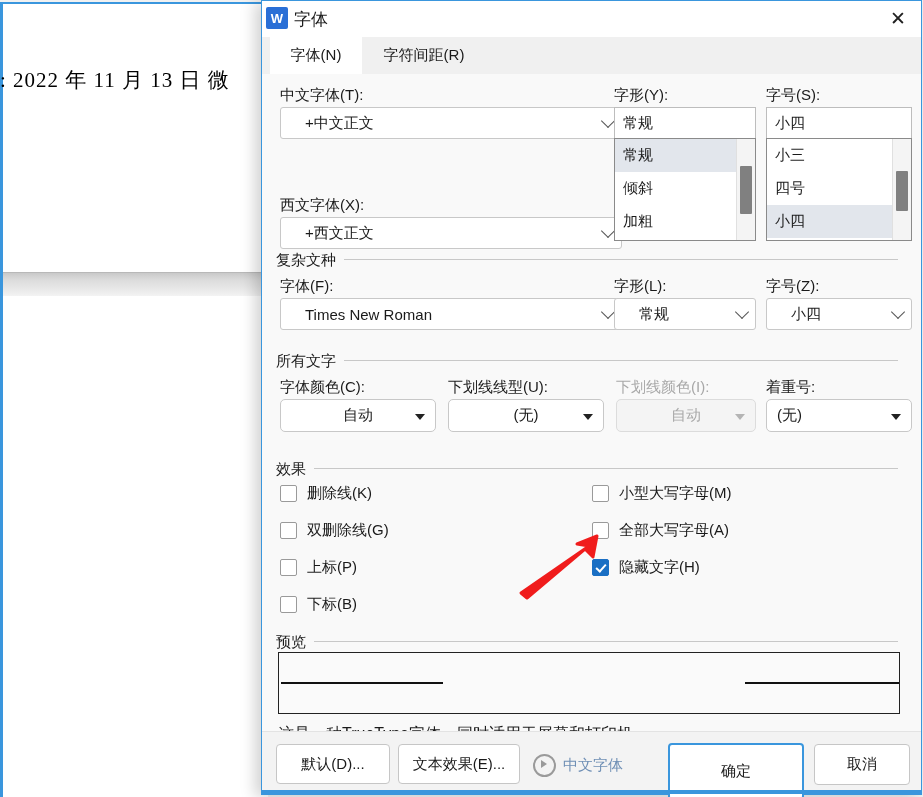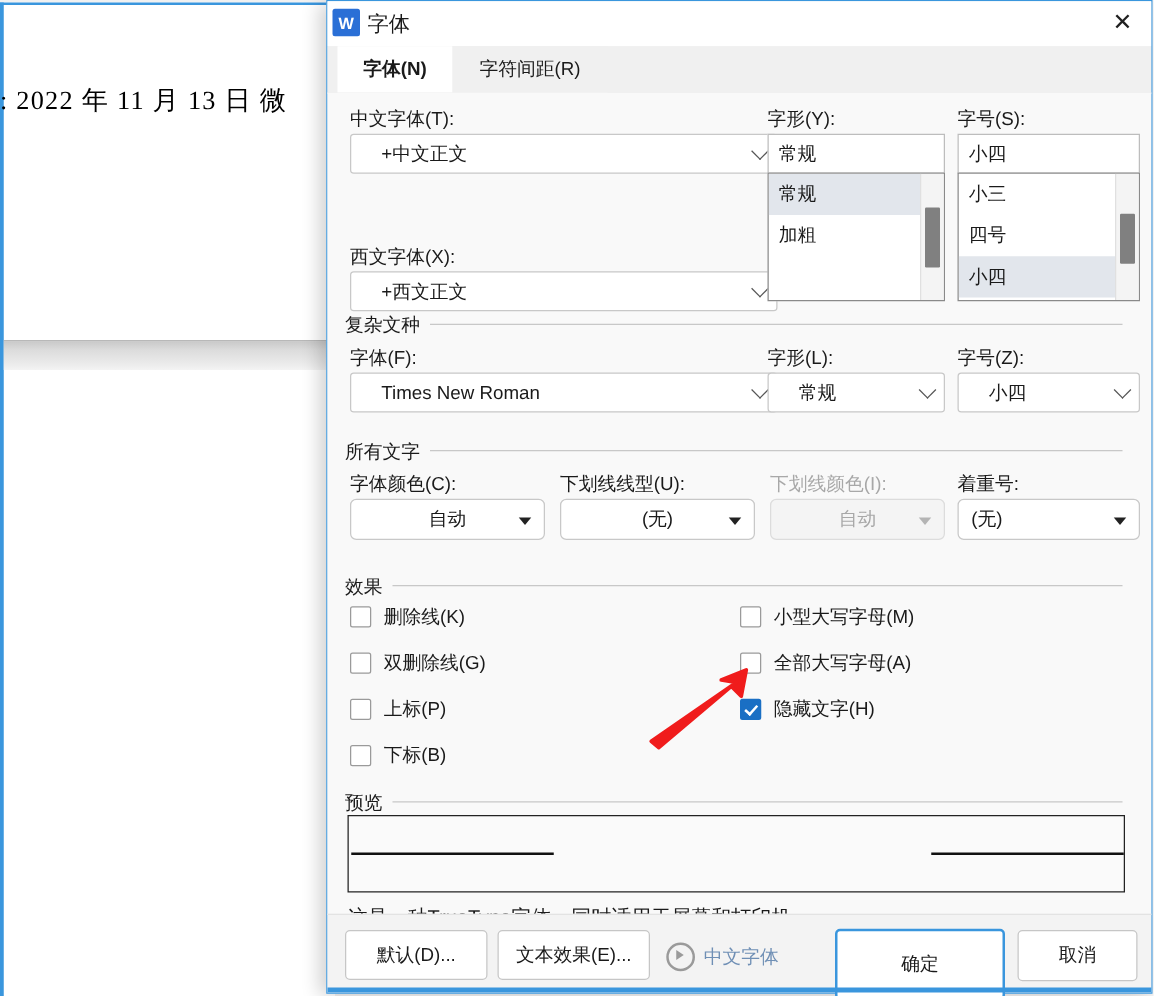--- a/index.html
+++ b/index.html
@@ -81,21 +81,21 @@
     background: #f0f0f0;
     border-bottom: 1px solid #dcdcdc;
   }
   .tab {
     position: absolute; top: 0; height: 37px;
     display: flex; align-items: center; justify-content: center;
     font-size: 15px; color: #1a1a1a; cursor: pointer;
     box-sizing: border-box;
   }
   .tab.active { background: #ffffff; }
-  .tab1 { left: 8px; width: 92px; font-weight: bold; }
+  .tab1 { left: 8px; width: 92px; }
   .tab2 { left: 100px; width: 124px; background: #f0f0f0; }
 
   .body {
     position: absolute; left: 0; top: 73px; right: 0; bottom: 62px;
     background: #f9f9f9;
   }
   .footer {
     position: absolute; left: 0; right: 0; bottom: 0; height: 62px;
     background: #f3f3f3;
     border-top: 1px solid #e3e3e3;
@@ -280,20 +280,21 @@
         <i class="chev"></i>
       </div>
 
       <div class="lbl" style="left:352px; top:12px;">字形(Y):</div>
       <div class="textbox" style="left:352px; top:33px; width:142px;">
         <span>常规</span>
       </div>
       <div class="listbox" style="left:352px; top:64px; width:142px; height:103px;">
         <div class="items">
           <div class="opt sel">常规</div>
+          <div class="opt">倾斜</div>
           <div class="opt">加粗</div>
         </div>
         <div class="sbar">
           <div class="sthumb" style="top:27px; height:48px;"></div>
         </div>
       </div>
 
       <div class="lbl" style="left:504px; top:12px;">字号(S):</div>
       <div class="textbox" style="left:504px; top:33px; width:146px;">
         <span>小四</span>

